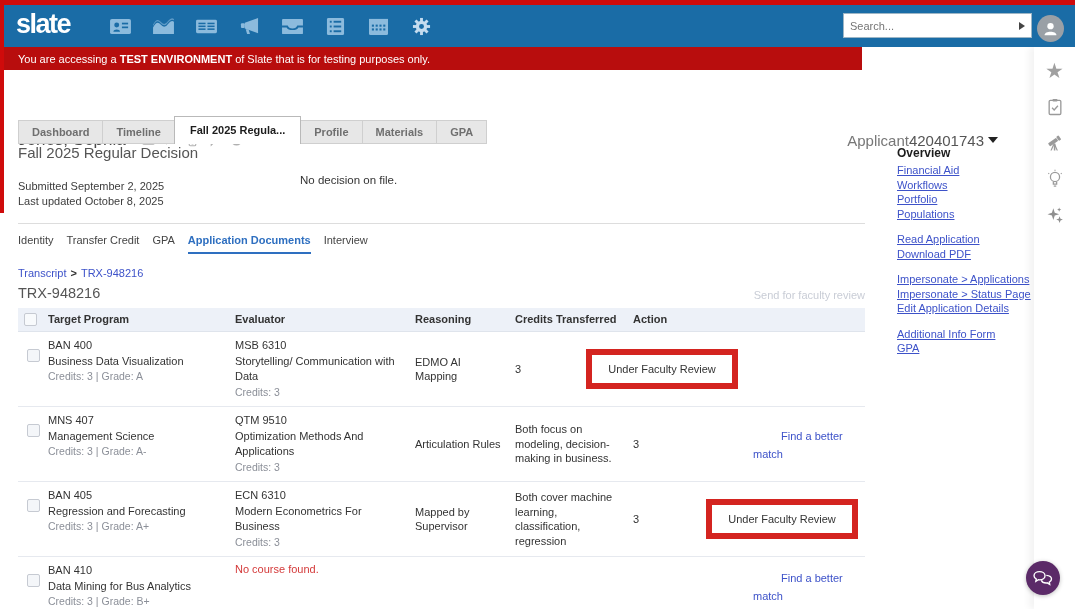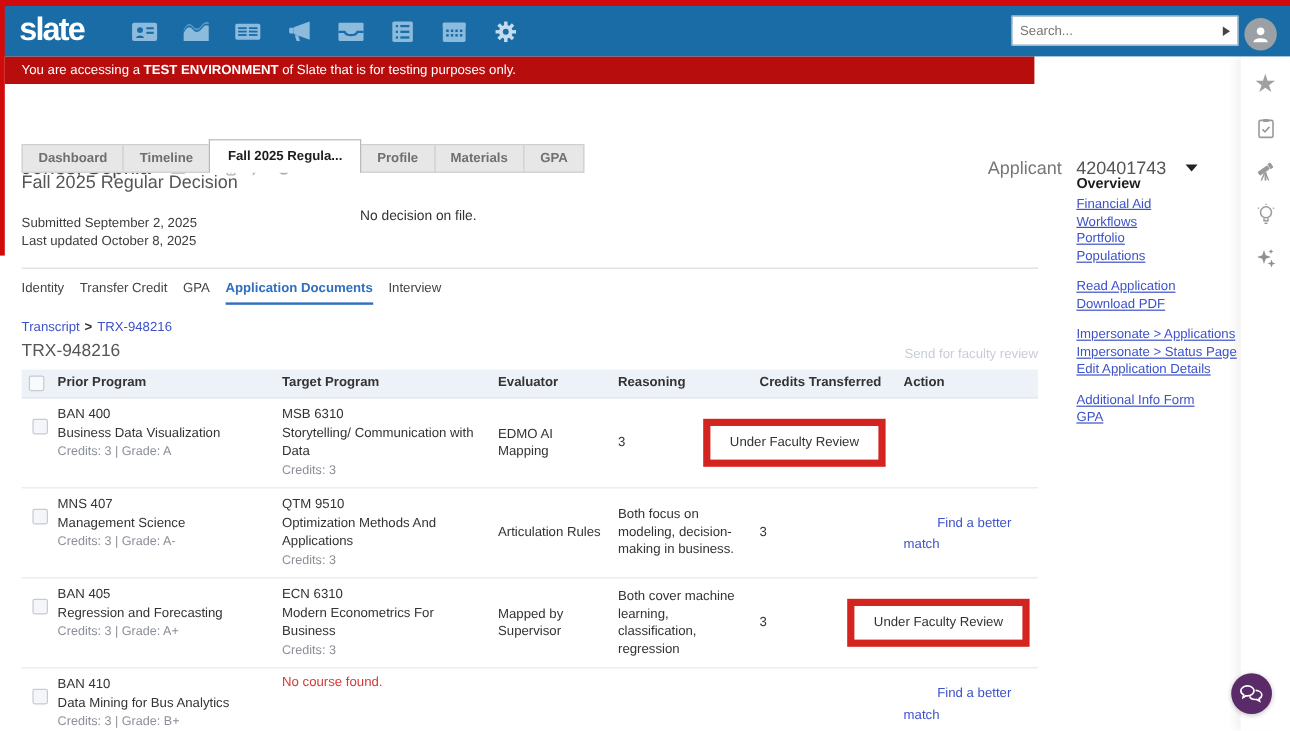--- a/index.html
+++ b/index.html
@@ -31,21 +31,21 @@
   .rail-icon { width:22px; height:22px; display:flex; align-items:center; justify-content:center; color:#9a9a9a; cursor:pointer; }
   .rail-icon svg { width:20px; height:20px; }
   .star-glyph { font-size:21px; line-height:20px; color:#a0a0a0; }
 
   
   .person-row { position:absolute; left:18px; top:82px; width:1010px; display:flex; align-items:center;margin-top:48px; }
   .person-name { font-size:17px; color:#4a4a4a; }
   .contact-icons { display:flex; gap:9px; margin-left:16px; align-items:center; }
   .contact-icon { width:13px; height:14px; cursor:pointer; }
   .contact-icon svg { width:13px; height:14px; }
-  .applicant-chip { margin-left:auto; display:flex; align-items:center; gap:12px; margin-right:30px; }
+  .applicant-chip { margin-left:auto; display:flex; align-items:center; margin-right:30px; }
   .applicant-role { font-size:15px; color:#777; }
   .applicant-id { font-size:15px; color:#555; }
   .caret-down { width:0; height:0; border-left:5px solid transparent; border-right:5px solid transparent; border-top:6px solid #222; margin-left:4px; cursor:pointer; }
 
   
   .tabs { position:absolute; left:18px; top:116px; display:flex; align-items:flex-end; }
   .tab { font-size:11px; font-weight:bold; color:#6f6f6f; background:#e7e7e7; border:1px solid #cfcfcf; padding:5px 13px 5px; cursor:pointer; margin-right:-1px; }
   .tab.active { background:#fff; color:#1d1d1d; border-color:#b9b9b9; border-bottom:none; padding:7px 15px 8px; z-index:2; }
 
   
@@ -320,21 +320,20 @@
 
   <div class="trx-row">
     <h3 class="trx-title">TRX-948216</h3>
     <a class="send-review">Send for faculty review</a>
   </div>
 
   <div class="grid thead">
     <div class="th-check">
         <span class="checkbox" style="background:#f8fafc;"></span>
       </div>
-    <div>Prior Program</div>
     <div>Target Program</div>
     <div>Evaluator</div>
     <div>Reasoning</div>
     <div>Credits Transferred</div>
     <div>Action</div>
   </div>
 
   <div class="grid trow">
     <div class="cell-check">
         <span class="checkbox"></span>

